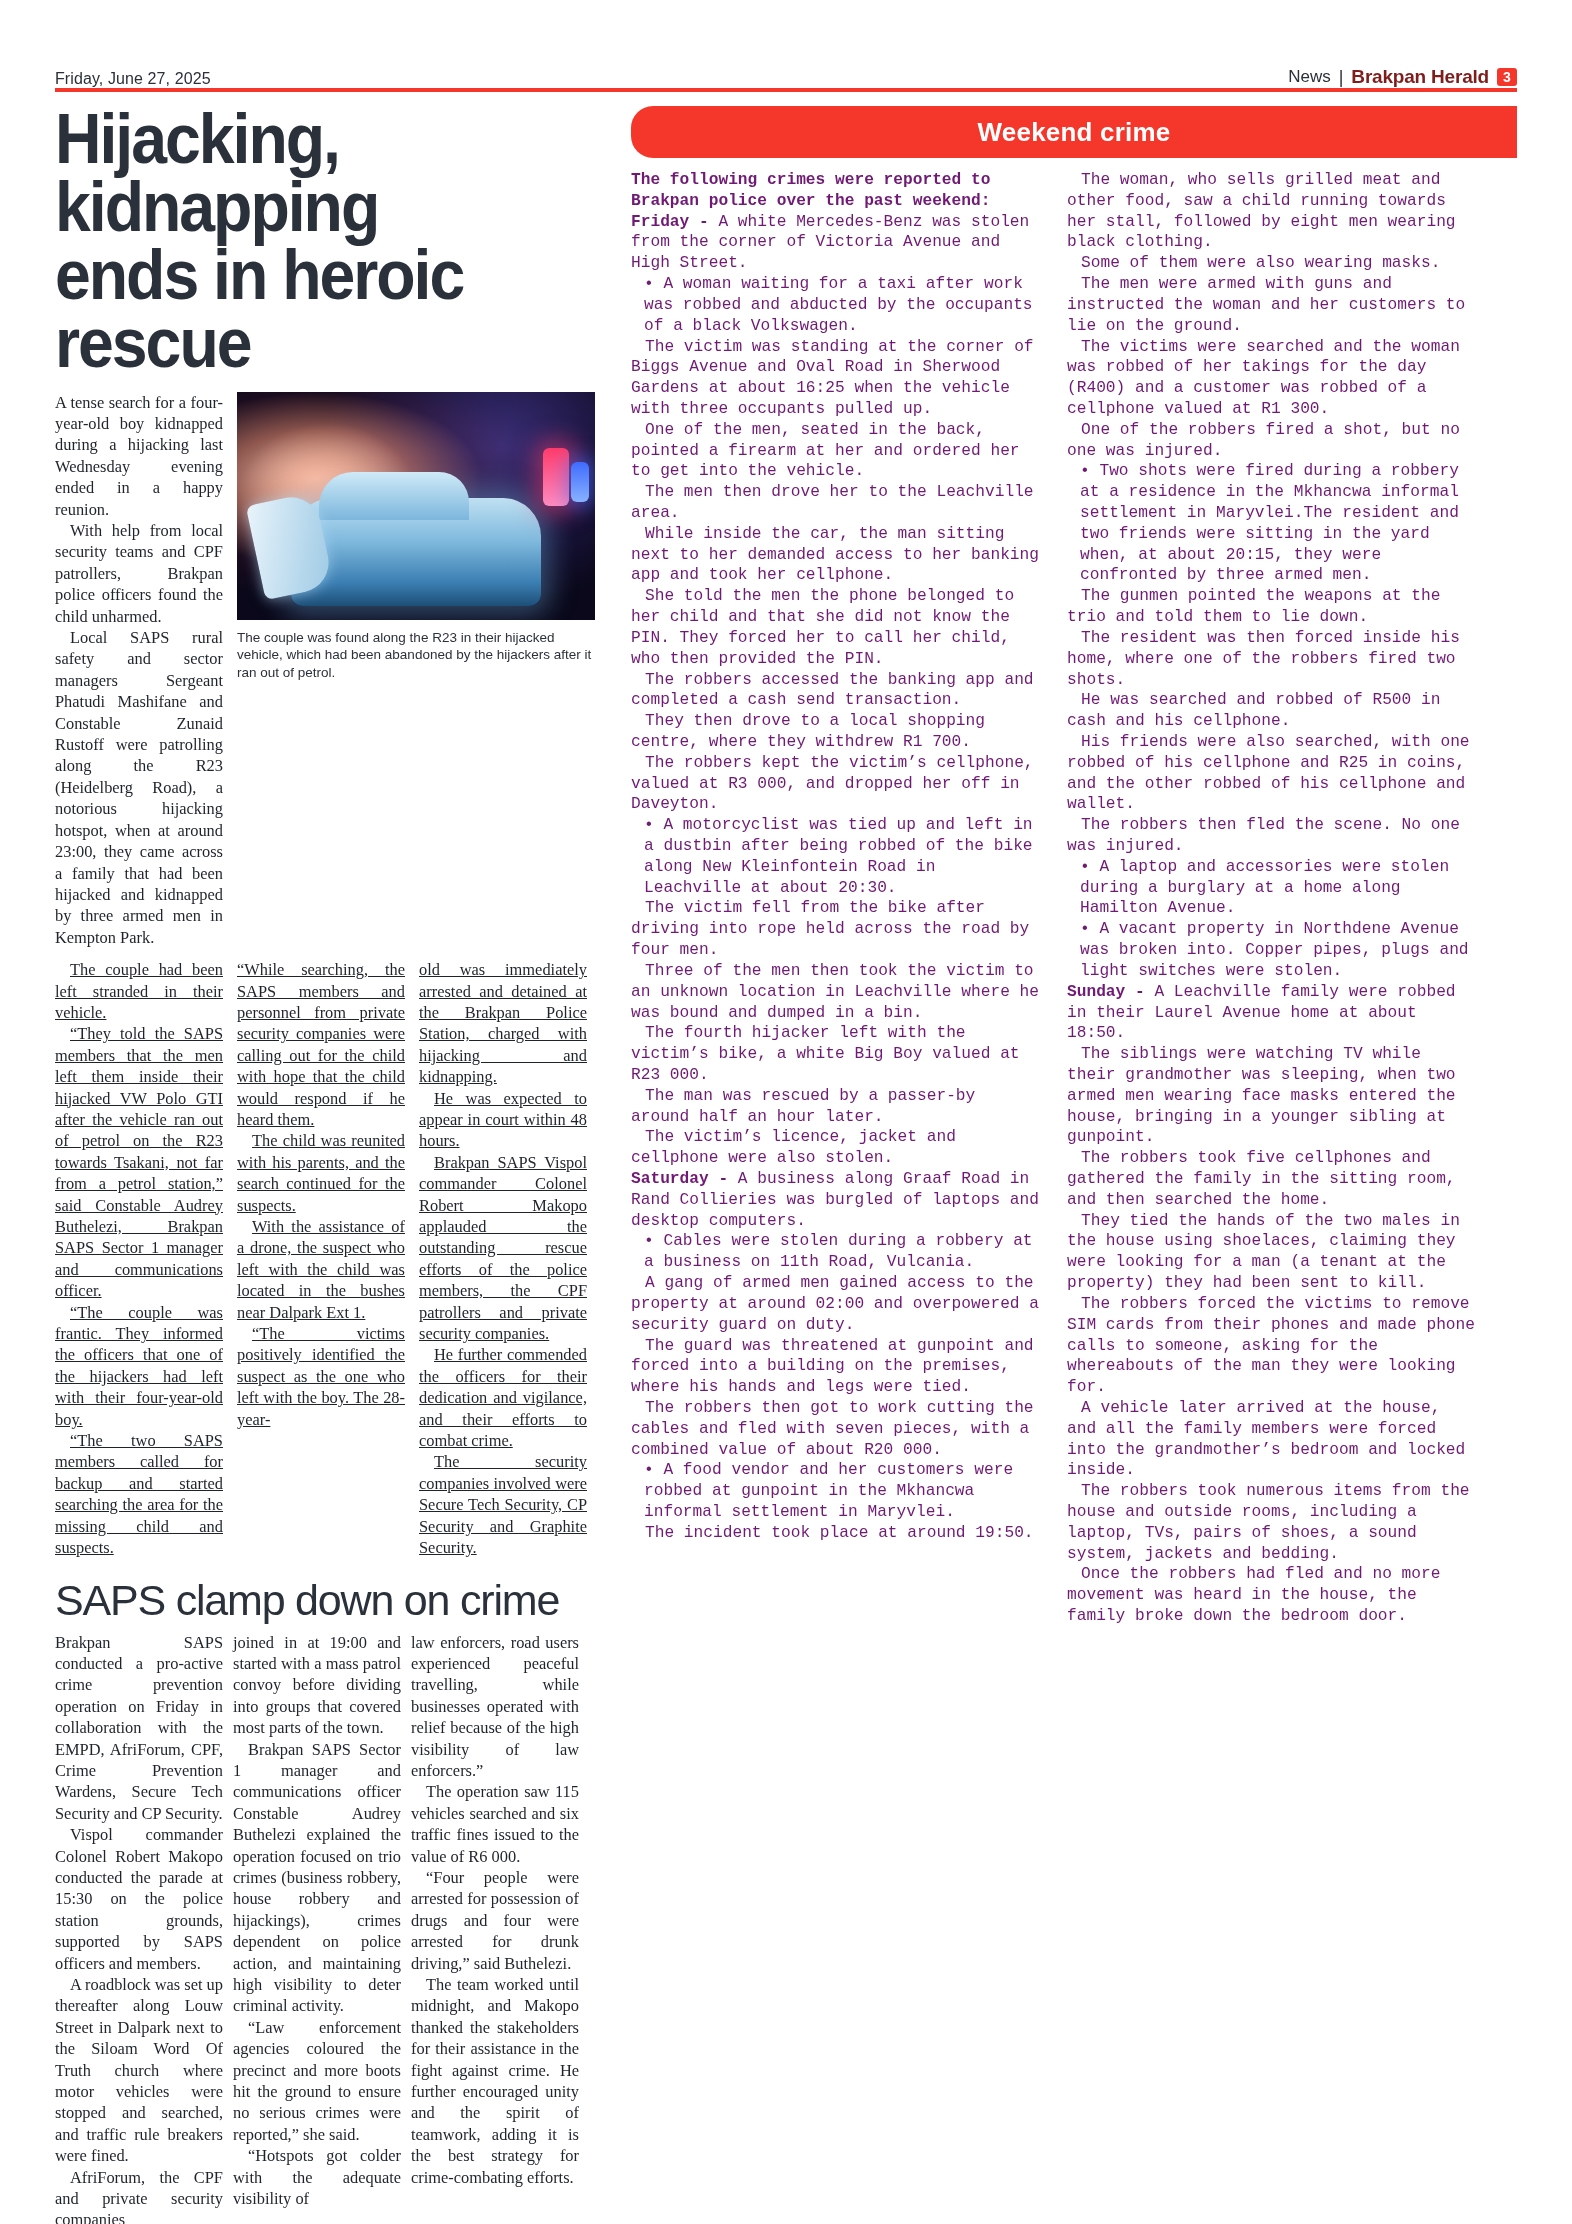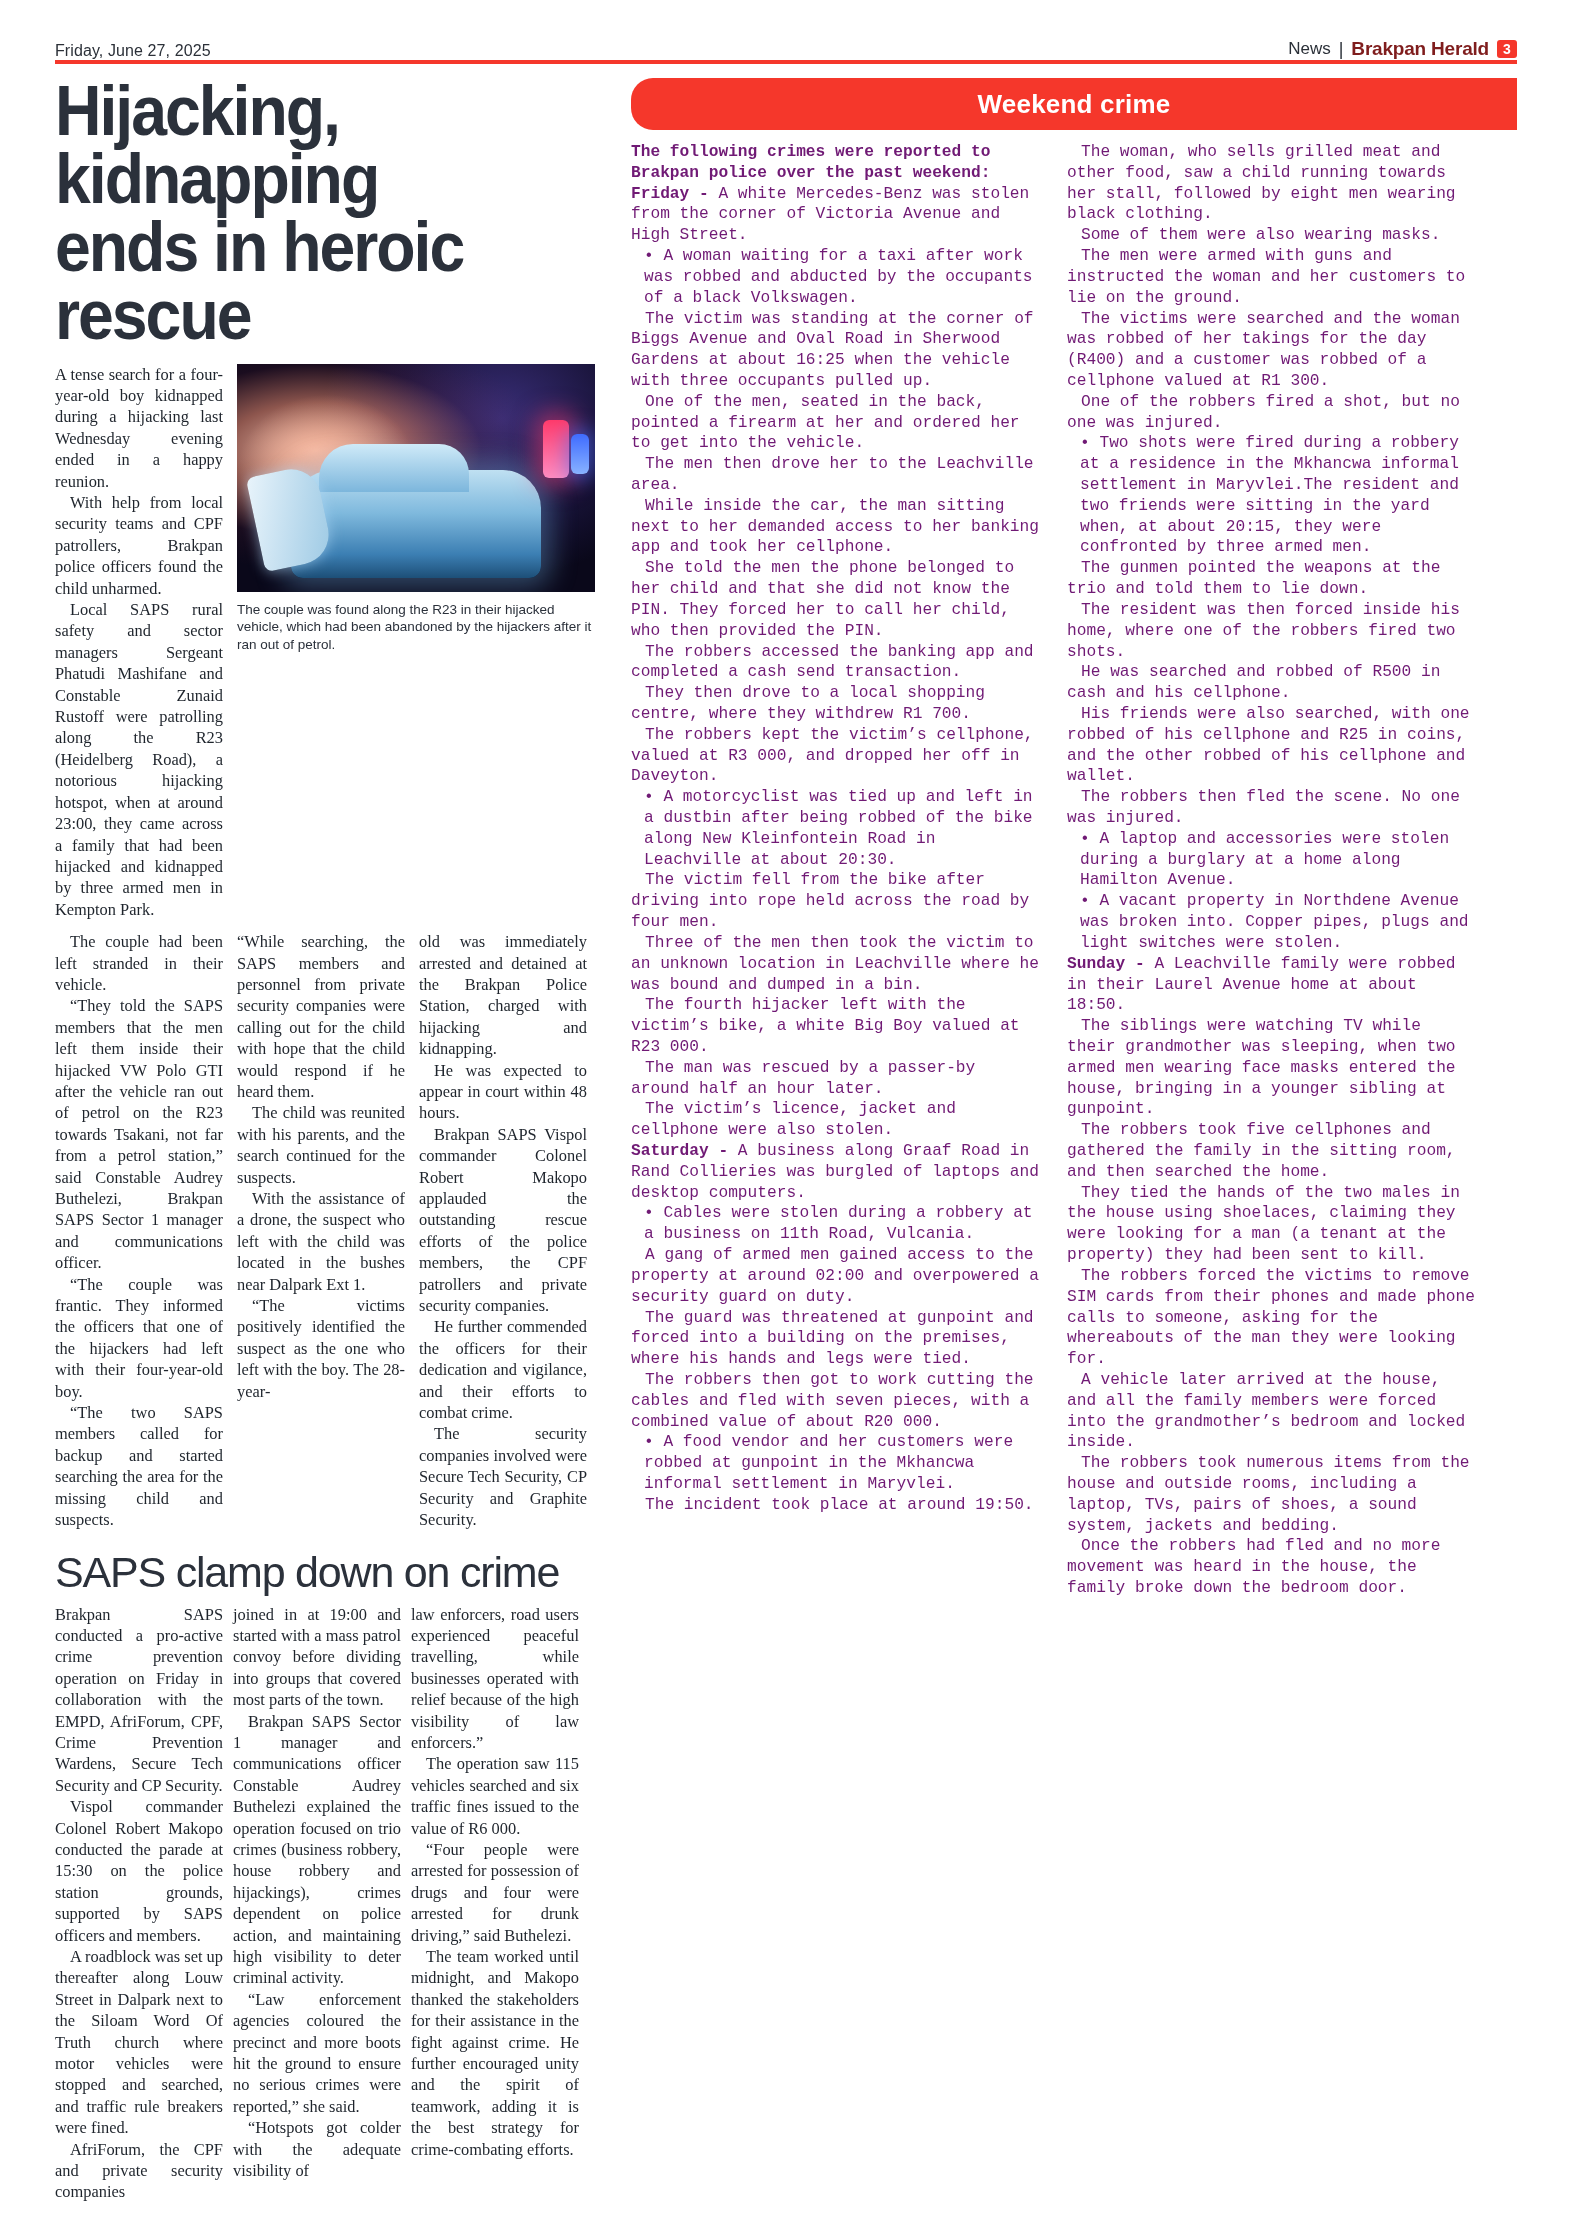--- a/index.html
+++ b/index.html
@@ -10,21 +10,21 @@
     color: #1e242c;
     position: relative;
     overflow: hidden;
   }
   .page { position:relative; width:1572px; height:2224px; padding:0 55px; }
 
   
   .masthead { display:flex; align-items:flex-end; justify-content:space-between;
               padding-top:38px; padding-bottom:0; }
   .mh-date { font-family:"Liberation Sans", sans-serif; font-size:16px; color:#2b3038; letter-spacing:.1px;}
-  .mh-right { display:flex; align-items:center; gap:8px; font-family:"Liberation Sans", sans-serif; }
+  .mh-right { display:flex; align-items:center; gap:8px; font-family:"Liberation Sans", sans-serif;margin-top:28px; }
   .mh-section { font-size:17px; color:#2b3038; }
   .mh-pipe { color:#2b3038; font-size:18px; font-weight:300;}
   .mh-title { font-size:19px; font-weight:bold; color:#7f1d1d; letter-spacing:-.2px;}
   .mh-pagenum { background:#f5372b; color:#fff; font-size:14px; font-weight:bold;
                 width:20px; height:18px; display:flex; align-items:center; justify-content:center;
                 border-radius:3px; }
   .rule-red { height:4px; background:#f5372b; width:100%; }
 
   
   .main { display:flex; gap:0; margin-top:14px; }
@@ -65,21 +65,21 @@
   .photo .lightbar2 { position:absolute; right:6px; top:70px; width:18px; height:40px;
       background:linear-gradient(180deg,#3f6bff,#88b2ff); border-radius:6px; box-shadow:0 0 18px 6px rgba(60,110,255,.5);}
   .caption { font-family:"Liberation Sans", sans-serif; font-size:13.5px; line-height:1.32;
              color:#2b313b; margin-top:9px; }
 
   
   .body-serif p { font-family:"Liberation Serif", serif; font-size:16.4px; line-height:1.305;
                   text-align:justify; text-indent:15px; hyphens:auto; }
   .body-serif p.noind { text-indent:0; }
 
-  .story-lower { display:flex; gap:14px; margin-top:11px; }
+  .story-lower { display:flex; gap:14px; margin-top:11px;text-decoration:underline; }
   .story-lower .col { width:168px; }
 
   
   .sub-headline { font-family:"Liberation Sans", sans-serif; font-size:43px; font-weight:400;
                   color:#2b313b; letter-spacing:-1.2px; margin:20px 0 10px; line-height:1; }
   .saps-cols { display:flex; gap:10px; }
   .saps-cols .col { width:168px; }
 
   
   .wc-banner { background:#f5372b; color:#fff; border-radius:22px 0 0 22px;

